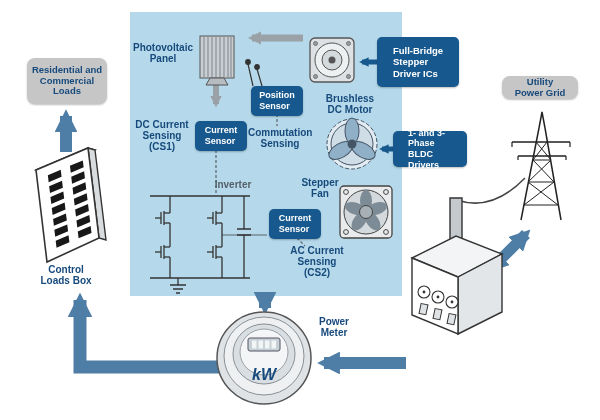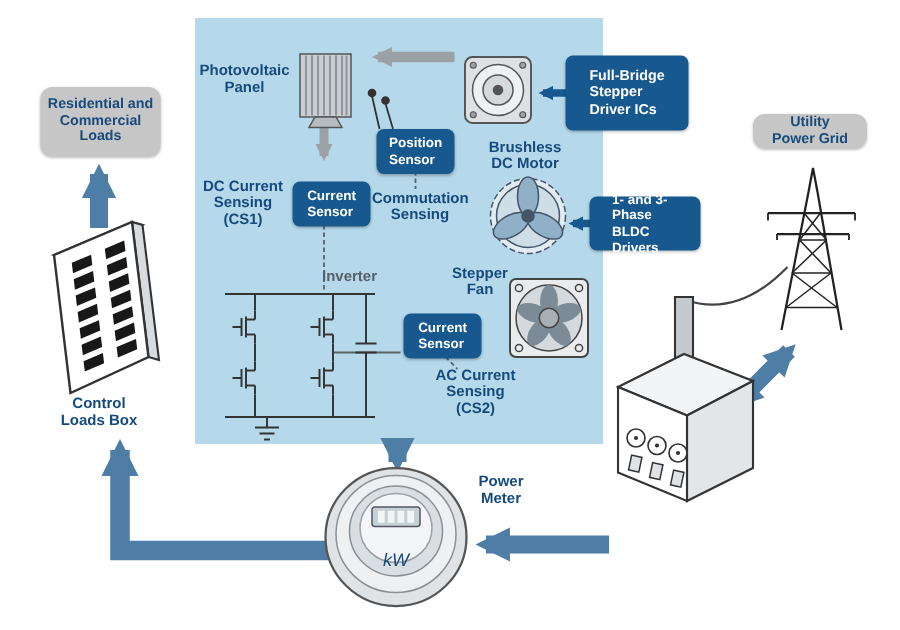--- a/index.html
+++ b/index.html
@@ -11,21 +11,21 @@
        color:var(--text-navy,#174a7c);text-align:center;white-space:pre-line;}
   .lbl.gray{color:var(--inverter-label,#55606a);}
   .badge{position:absolute;background:var(--badge-blue,#17598e);color:#fff;font-weight:bold;
          font-size:9px;line-height:1.18;text-align:left;border-radius:5px;
          display:flex;align-items:center;justify-content:center;white-space:pre-line;
          padding:15px;box-sizing:border-box;box-shadow:0 1px 2px rgba(0,0,0,.25);}
   .graybadge{position:absolute;background:var(--badge-gray,#c6c6c6);color:var(--text-navy,#174a7c);
          font-weight:bold;font-size:9.5px;line-height:1.15;text-align:center;border-radius:8px;
          display:flex;align-items:center;justify-content:center;white-space:pre-line;
          padding:2px;box-sizing:border-box;box-shadow:0 1px 2px rgba(0,0,0,.25);}
-  .kw{position:absolute;font-weight:normal;font-style:italic;font-size:12px;
+  .kw{position:absolute;font-weight:bold;font-style:italic;font-size:16px;
       color:var(--text-navy,#174a7c);text-align:center;}
   .ar-blue{stroke:var(--arrow-blue,#4e7da6);fill:none;}
   .ar-gray{stroke:var(--arrow-gray,#9aa1a7);fill:none;}
   .ar-dark{stroke:var(--badge-blue,#17598e);fill:none;}
 </style>
 </head>
 <body>
 
 <div id="canvas">
 

